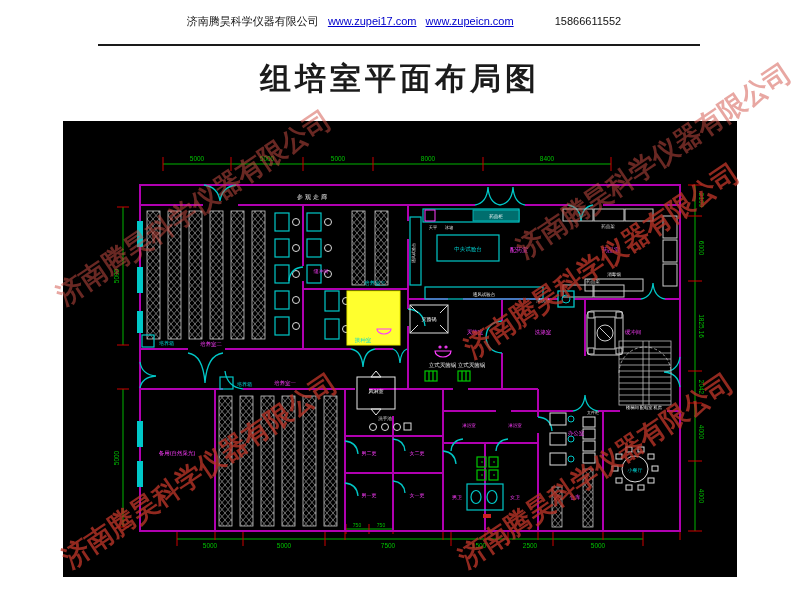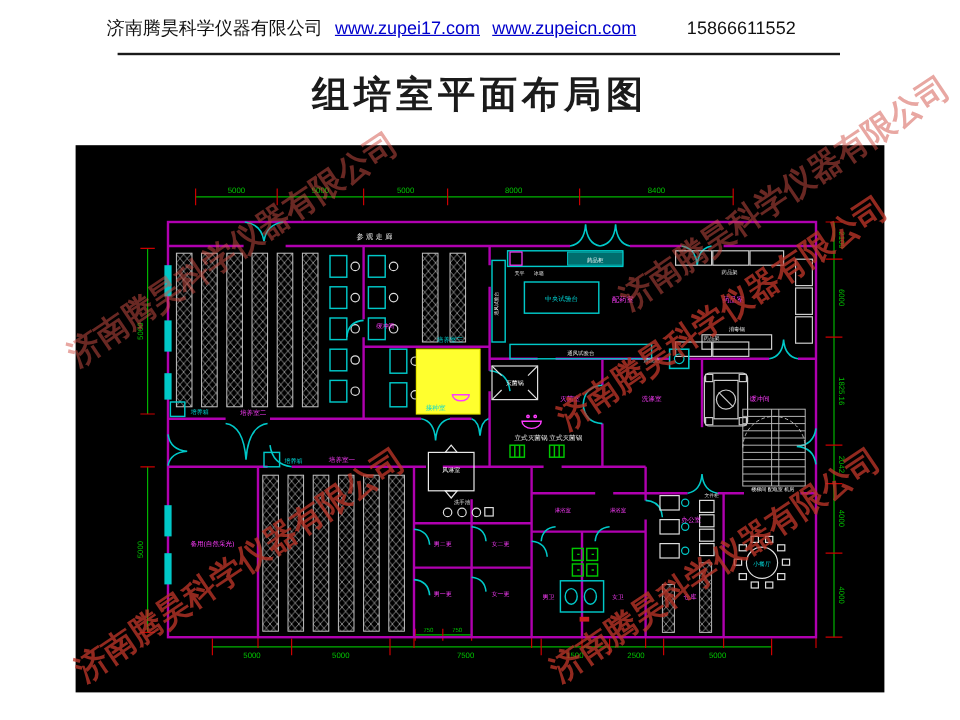--- a/index.html
+++ b/index.html
@@ -1,19 +1,19 @@
 <!DOCTYPE html>
 <html><head>
 <meta charset="utf-8">
 <style>
   html,body{margin:0;padding:0;background:#ffffff;width:800px;height:600px;overflow:hidden;
     font-family:"Liberation Sans","DejaVu Sans",sans-serif;}
   #page{position:relative;width:800px;height:600px;}
   
-  #hdr{position:absolute;left:0;top:14px;width:752px;text-align:center;font-size:15px;color:#111;white-space:nowrap;}
+  #hdr{position:absolute;left:0;top:14px;width:752px;text-align:center;font-size:11px;color:#111;white-space:nowrap;padding-left:28px;}
   #hdr .lnk{color:#0000cc;text-decoration:underline;margin-left:6px;}
   #hdr .phone{margin-left:38px;color:#111;}
   #hdr-rule{position:absolute;left:98px;top:44px;width:602px;height:0;border-top:2px solid #1a1a1a;}
   
   #title{position:absolute;left:0;top:58px;width:800px;text-align:center;font-size:31px;font-weight:700;
     letter-spacing:4px;color:#1b1b1b;}
   
   #cad{position:absolute;left:63px;top:121px;width:674px;height:456px;background:#000;}
   svg text{font-family:"Liberation Sans","DejaVu Sans",sans-serif;}
   

